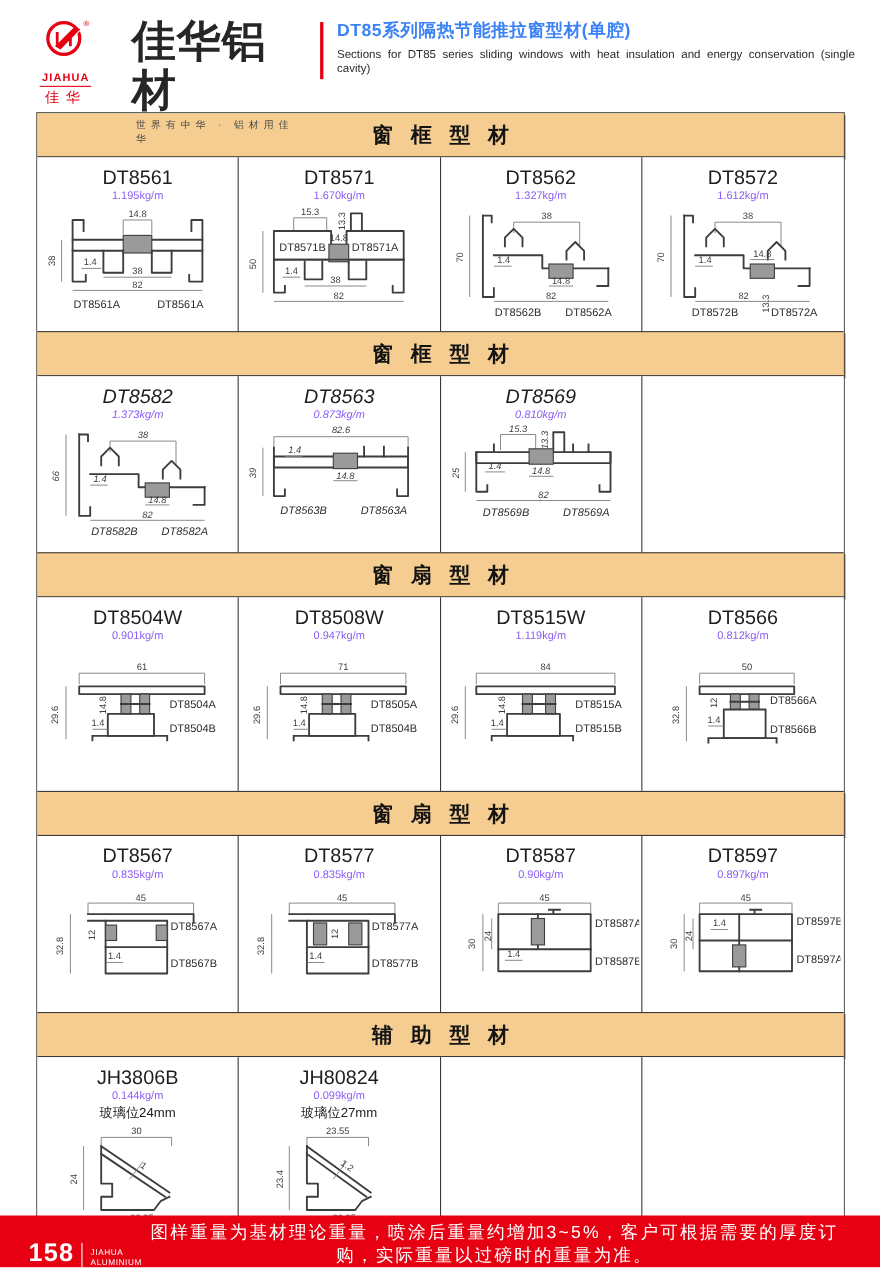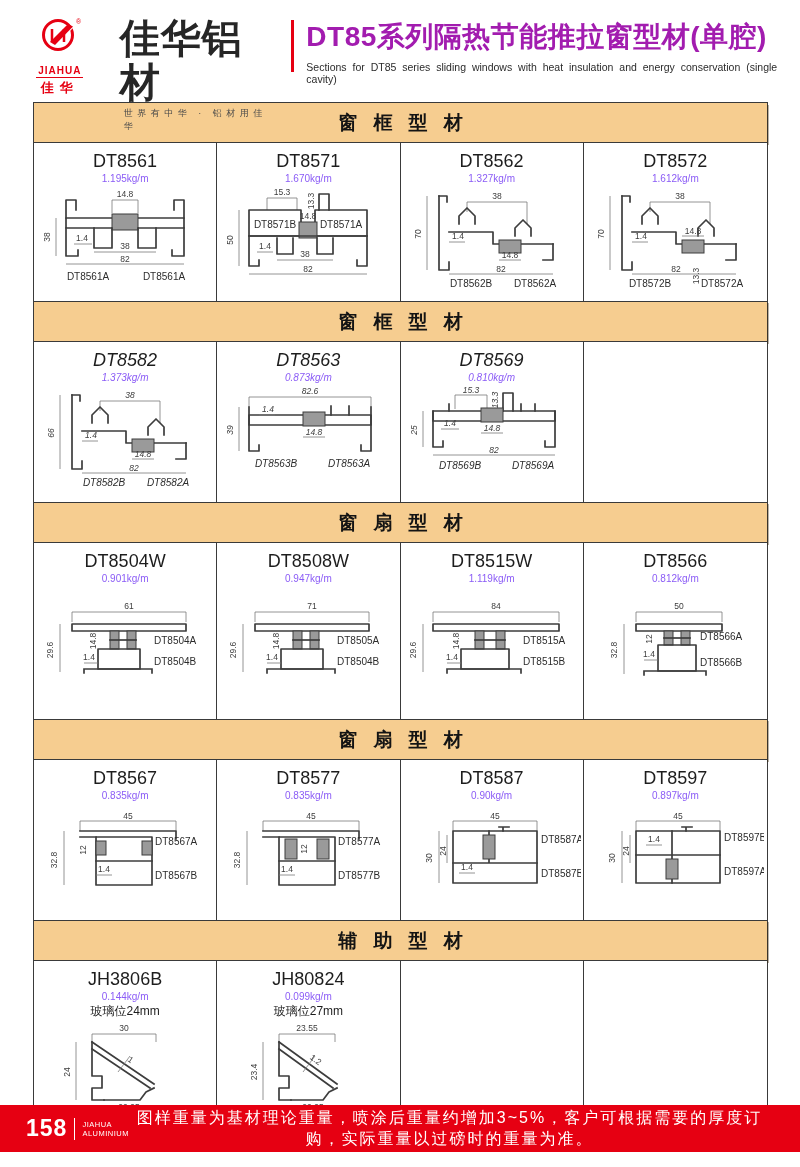--- a/index.html
+++ b/index.html
@@ -4,27 +4,27 @@
 <style>
   * { margin:0; padding:0; box-sizing:border-box; }
   body {
     width:800px; height:1167px; background:#fff; position:relative;
     font-family:"Liberation Sans","DejaVu Sans",sans-serif; color:#222;
   }
   
   .header { display:flex; align-items:flex-start; padding:16px 0 0 18px; height:88px; }
   .logo-block { width:86px; text-align:center; }
   .logo-en { color:var(--red); font-size:10px; font-weight:bold; letter-spacing:1px; border-bottom:1.5px solid var(--red); display:inline-block; padding:0 2px 1px; }
-  .logo-cn { color:var(--red); font-size:13px; font-weight:bold; letter-spacing:6px; margin-top:1px; }
+  .logo-cn { color:var(--red); font-size:13px; font-weight:normal; letter-spacing:6px; margin-top:1px; }
   .brand-block { margin-left:18px; }
   .brand-cn { font-size:40px; font-weight:900; color:#262626; letter-spacing:1px; line-height:44px; font-family:"Liberation Sans",sans-serif; }
   .tagline { font-size:9px; color:#4a4a4a; letter-spacing:4.5px; margin-top:3px; padding-left:4px; }
   .vdivider { width:3px; height:52px; background:var(--red); margin:4px 12px 0 12px; }
   .title-block { padding-top:2px; }
-  .title-cn { font-size:28px; font-weight:bold; color:#a21caf; letter-spacing:0.5px; }
+  .title-cn { font-size:16px; font-weight:bold; color:#3b82f6; letter-spacing:0.5px; }
   .title-en { font-size:10.5px; color:#2b2b2b; margin-top:5px; word-spacing:3px; }
   
   .catalog { width:735px; margin:14px 0 0 33px; border:1px solid #3a3a3a; }
   .band {
     background:var(--band); text-align:center; font-size:19px; font-weight:bold;
     color:#141414; letter-spacing:0.85em; text-indent:0.85em; padding:7px 0 6px;
     border-top:1px solid #3a3a3a; border-bottom:1px solid #3a3a3a;
     box-shadow:2px 2px 0 rgba(60,40,10,.35);
   }
   .band:first-child { border-top:none; }
@@ -39,21 +39,21 @@
   svg.draw { display:block; margin:2px auto 0; }
   .r3 svg.draw { margin-top:16px; } .r4 svg.draw { margin-top:10px; }
   .p { fill:none; stroke:#3d3d3d; stroke-width:1.7; stroke-linejoin:round; stroke-linecap:square; }
   .d { stroke:#7a7a7a; stroke-width:0.8; }
   .hb { fill:#9a9a9a; stroke:#3d3d3d; stroke-width:1; }
   .dm { font-size:8.5px; fill:#3c3c3c; }
   .lb { font-size:10px; fill:#2c2c2c; }
   
   .footer-bar {
     position:absolute; left:0; bottom:15px; width:800px; height:47px;
-    background:var(--red); display:flex; align-items:center; color:#fff;
+    background:var(--red); display:flex; align-items:flex-end; color:#fff;
   }
   .page-num { font-size:23px; font-weight:bold; margin-left:26px; letter-spacing:1px; }
   .fdiv { width:1px; height:22px; background:#fff; margin:0 7px 0 7px; }
   .fbrand { font-size:7.5px; line-height:9px; letter-spacing:0.5px; }
   .fnote { flex:1; text-align:center; font-size:16px; letter-spacing:2px; padding-right:30px; }
 </style>
 </head>
 <body>
 
 <div class="header">

